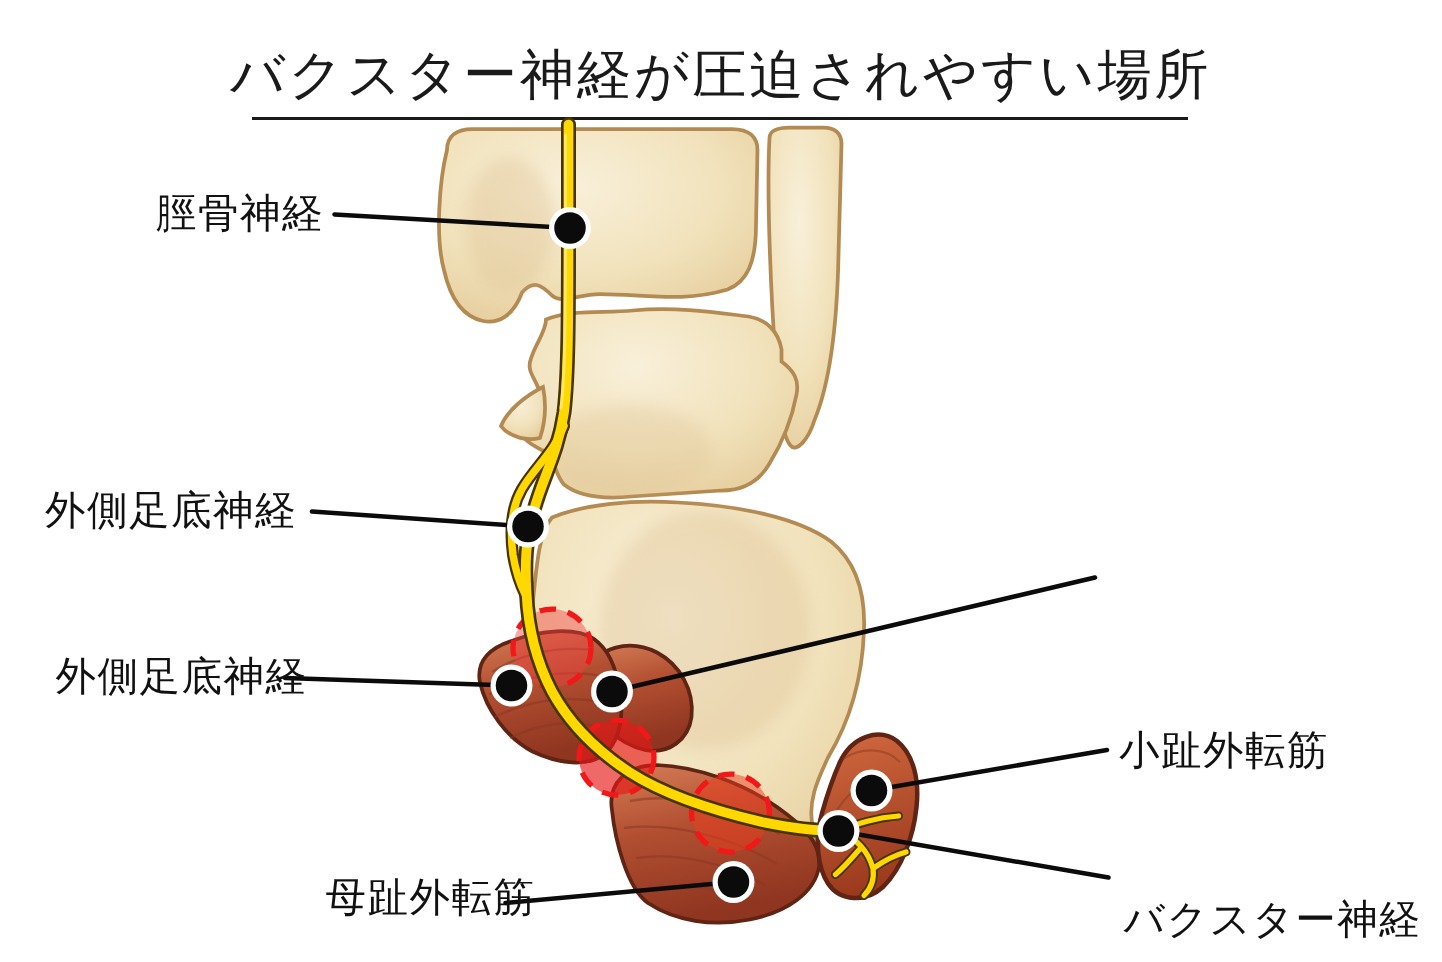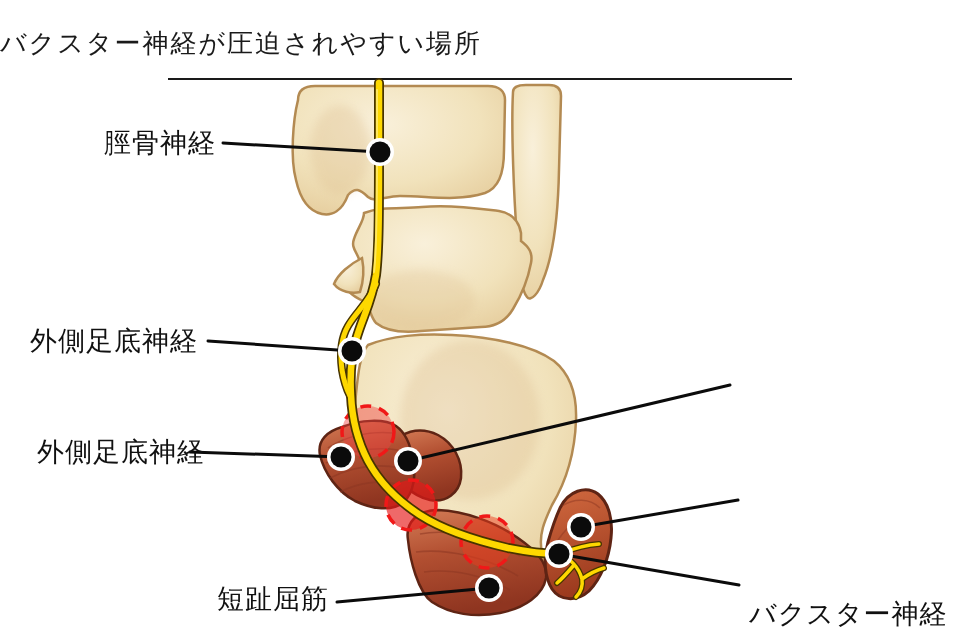--- a/index.html
+++ b/index.html
@@ -1,22 +1,22 @@
 <!DOCTYPE html>
 <html><head>
 <meta charset="utf-8">
 <style>
   html,body{margin:0;padding:0;background:#fff;}
   .canvas{
     position:relative;width:961px;height:641px;background:#ffffff;overflow:hidden;
     font-family:"DejaVu Sans","Liberation Sans",sans-serif;color:#111;
   }
   .title{
-    position:absolute;top:26px;left:0;width:100%;
-    font-size:26px;font-weight:500;letter-spacing:2px;color:#1a1a1a;white-space:nowrap;
+    position:absolute;top:26px;left:0;width:100%;text-align:center;
+    font-size:36px;font-weight:500;letter-spacing:2px;color:#1a1a1a;white-space:nowrap;
   }
   .title-underline{
     position:absolute;top:78px;left:168px;width:624px;height:2px;background:#1a1a1a;
   }
   .callout{
     position:absolute;font-size:27px;letter-spacing:1px;color:#111;white-space:nowrap;line-height:1.1;
   }
   .cl-tibial{top:128px;left:104px;}
   .cl-latplantar{top:326px;left:30px;}
   .cl-abhallucis{top:437px;left:37px;}
@@ -169,16 +169,17 @@
       <g>
         <circle cx="489" cy="588" r="14" fill="#fff"></circle>
           <circle cx="489" cy="588" r="10.5" fill="#0b0b0b"></circle>
         </g>
     </g>
   </svg>
 
   <div class="callout cl-latplantar">外側足底神経</div>
   <div class="callout cl-tibial">脛骨神経</div>
   <div class="callout cl-abhallucis">外側足底神経</div>
+  <div class="callout cl-abdigiti">小趾外転筋</div>
   <div class="callout cl-baxter">バクスター神経</div>
-  <div class="callout cl-fdb">短趾屈筋</div>
+  <div class="callout cl-fdb">母趾外転筋</div>
 
 </div>
 
 </body></html>

